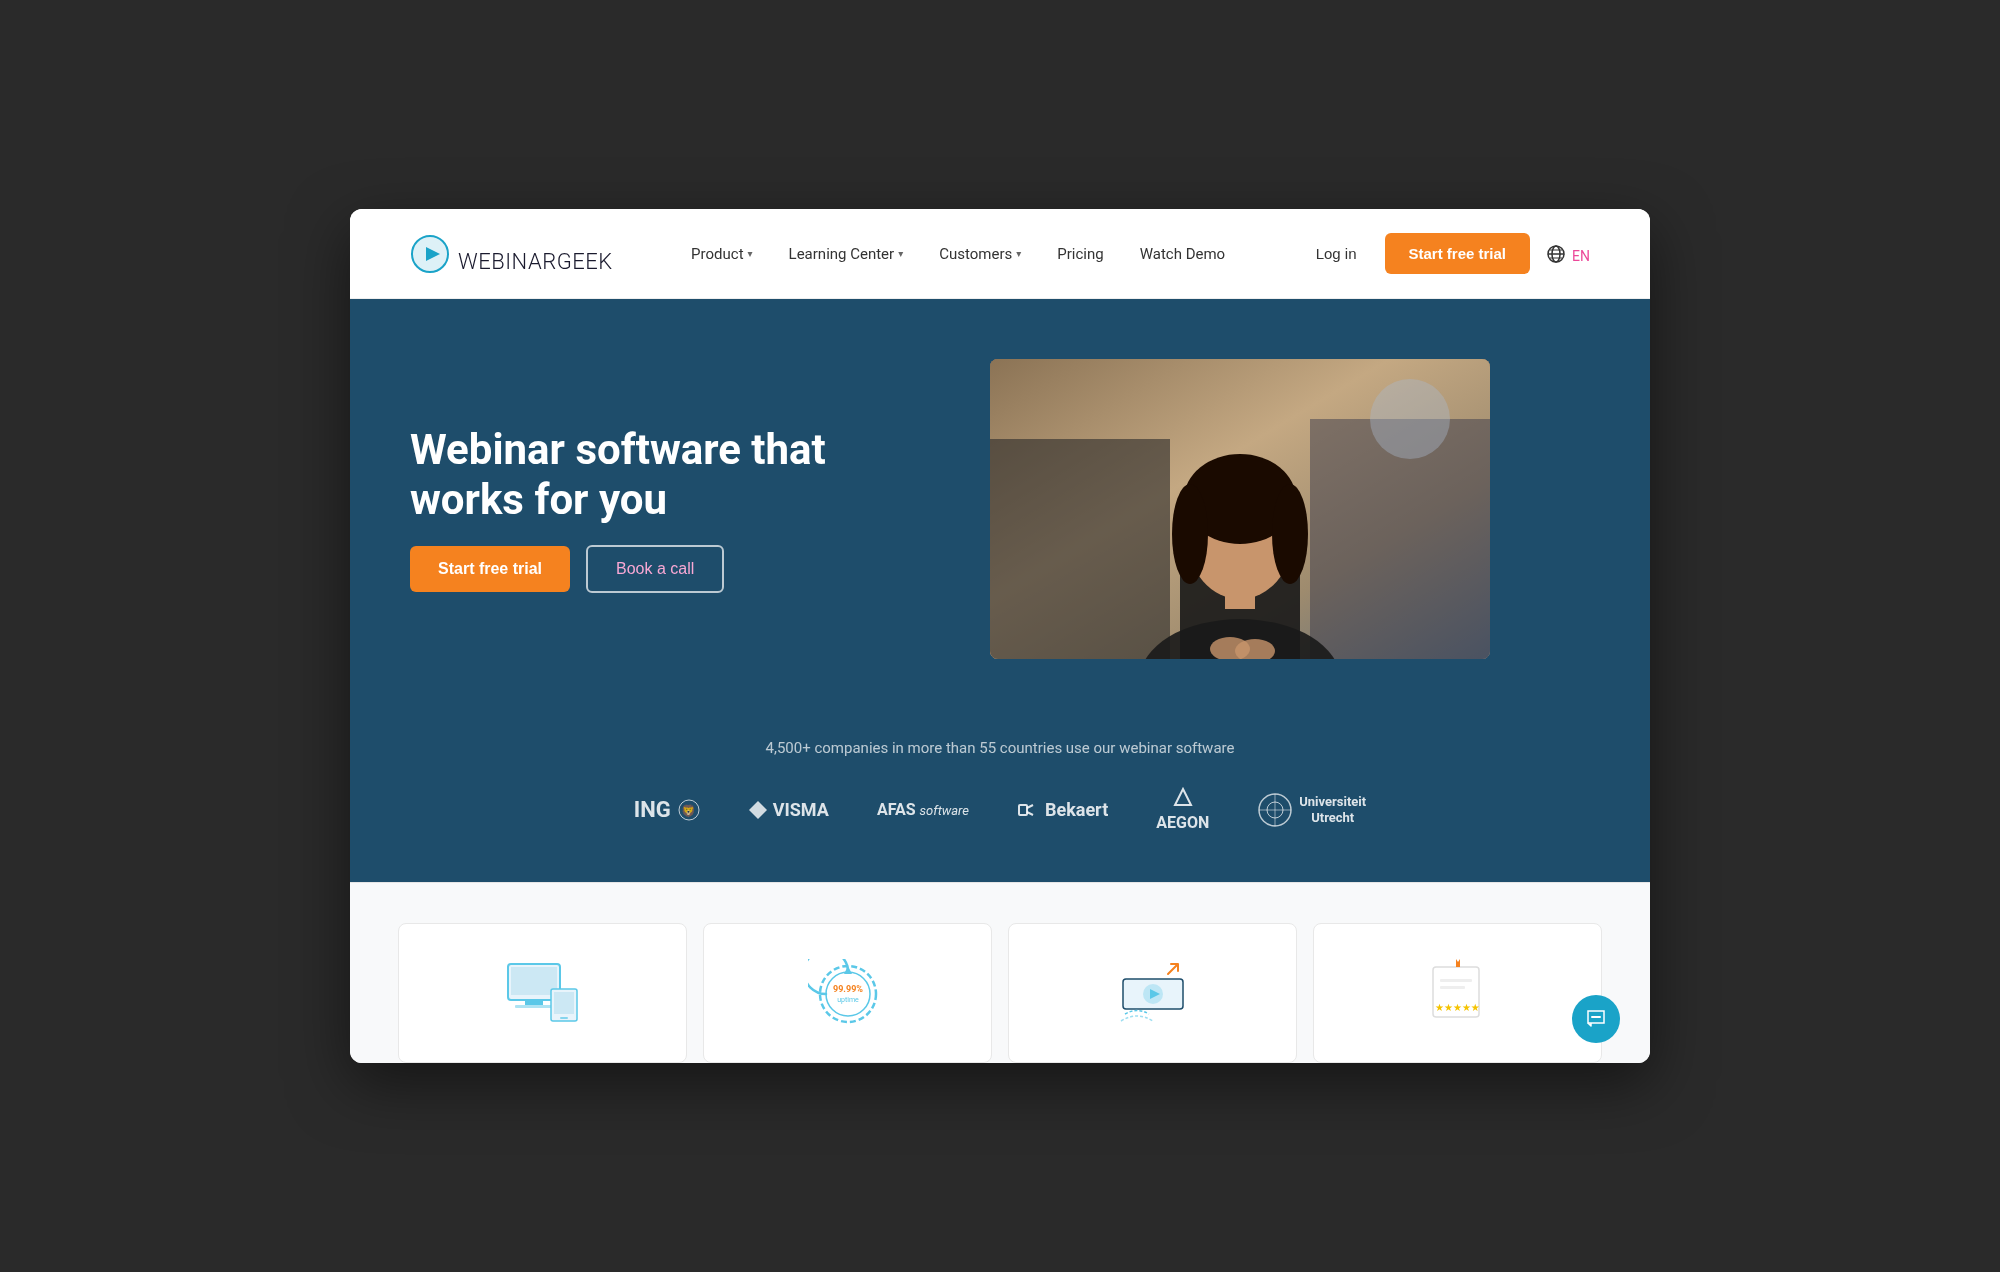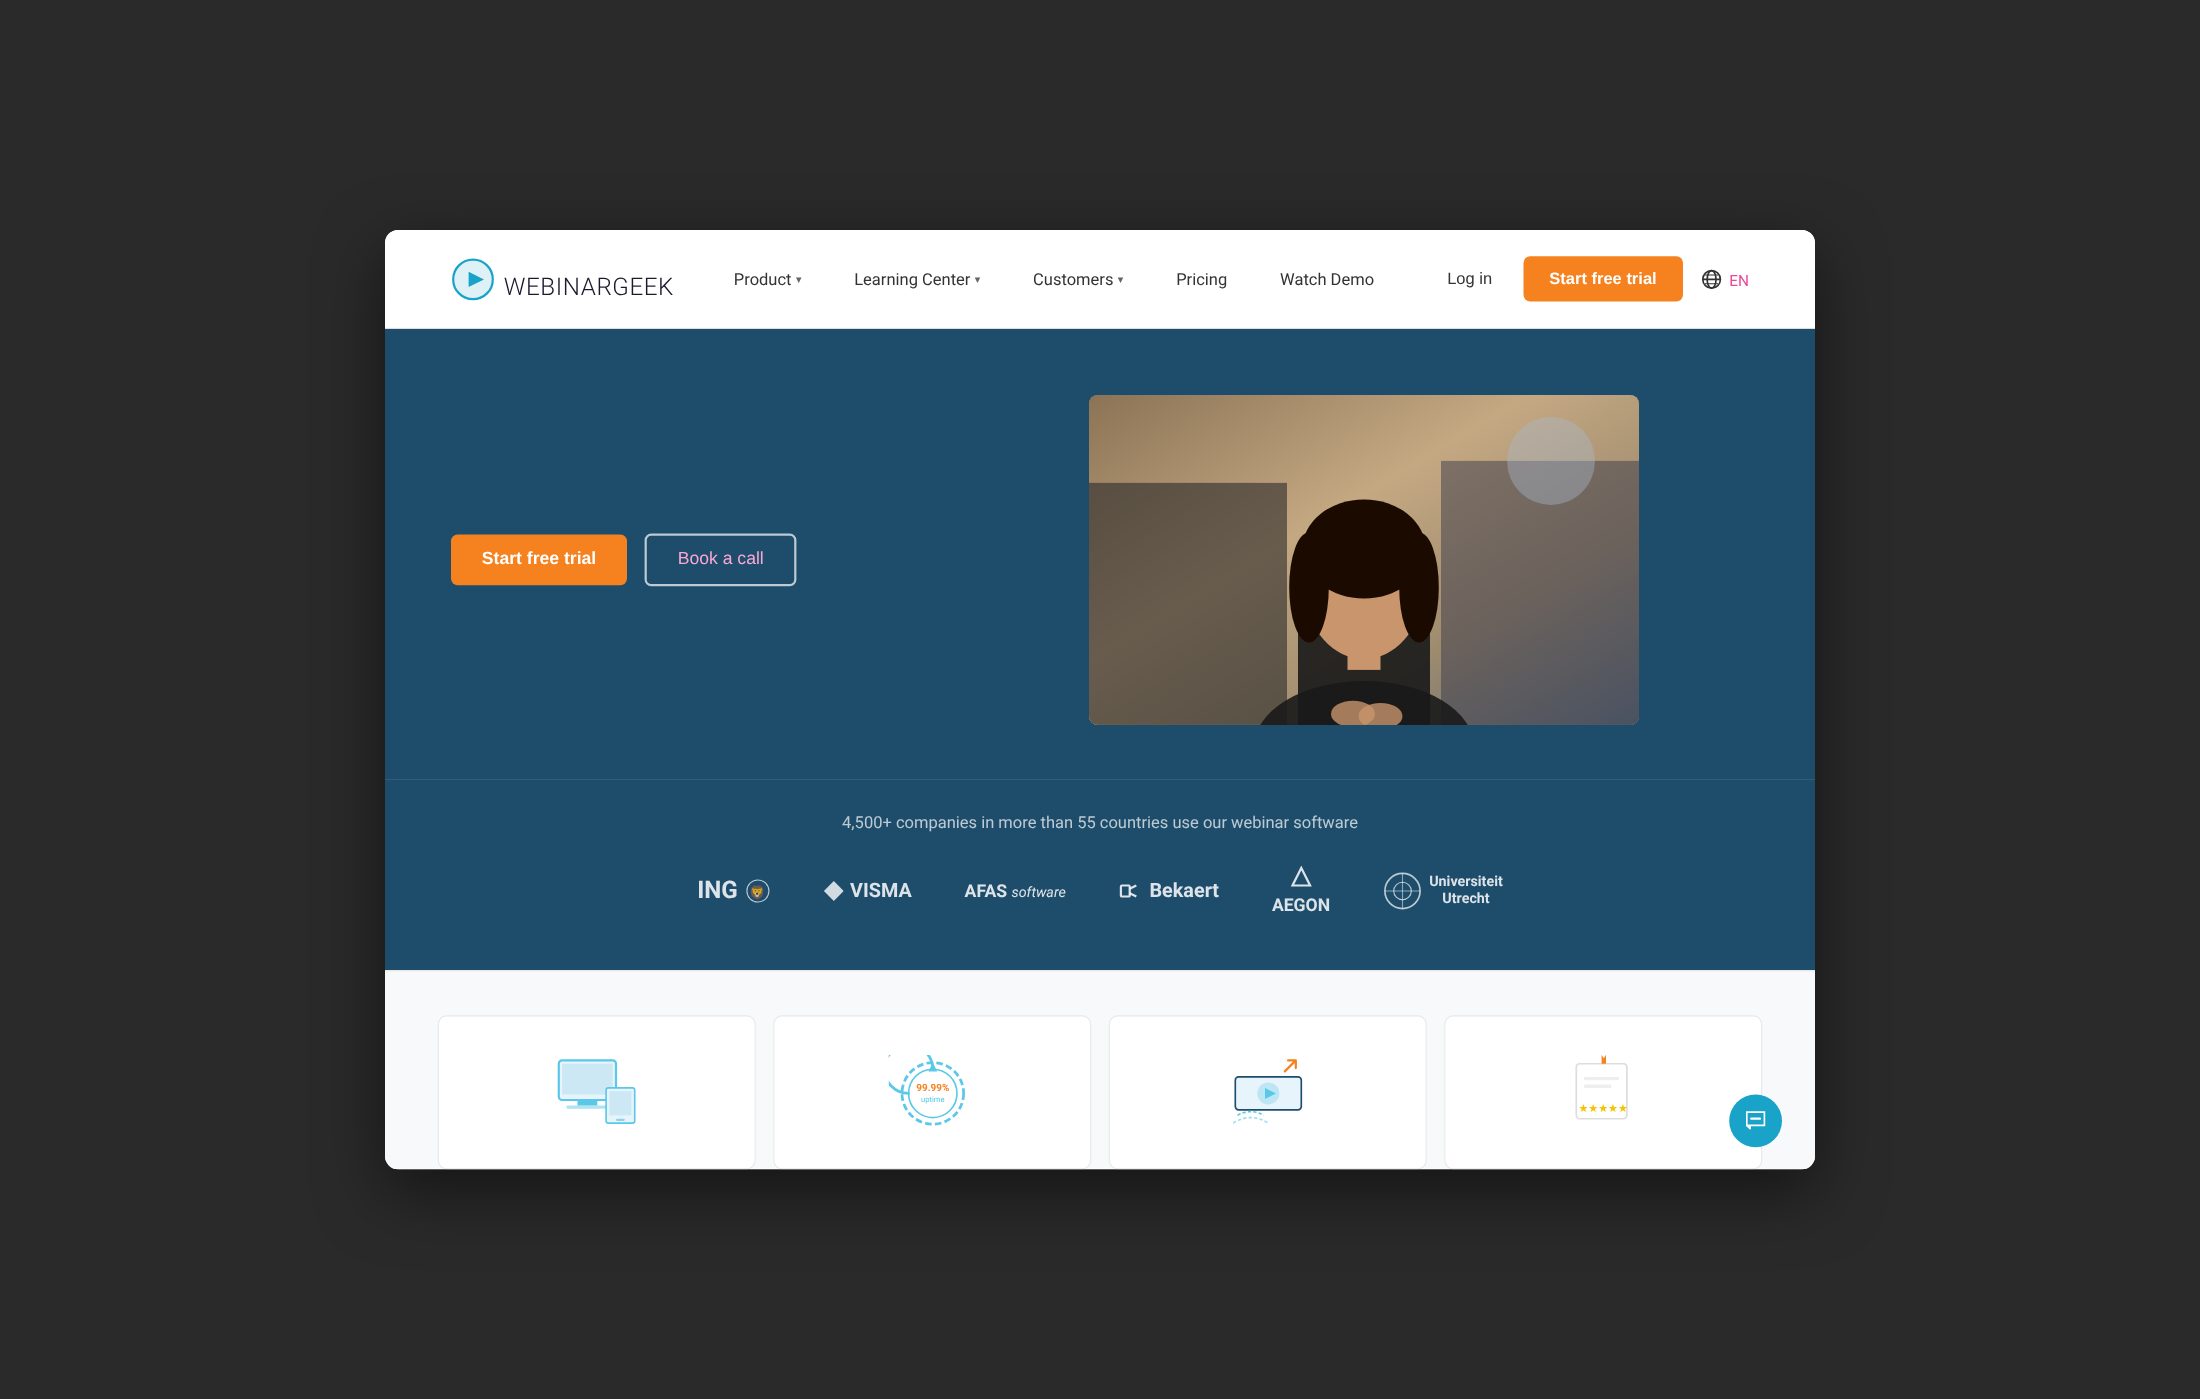--- a/index.html
+++ b/index.html
@@ -41,21 +41,21 @@
     .logo-text {
       font-size: 22px;
       font-weight: 700;
       color: #1a1a2e;
       letter-spacing: 0.5px;
     }
     .logo-text span { font-weight: 300; }
     .nav-links {
       display: flex;
       align-items: flex-end;
-      gap: 20px;
+      gap: 8px;
       list-style: none;
     }
     .nav-links li a {
       text-decoration: none;
       color: #333;
       font-size: 15px;
       padding: 8px 14px;
       display: flex;
       align-items: center;
       gap: 4px;
@@ -316,20 +316,21 @@
           <line x1="4" y1="14" x2="16" y2="14" stroke="#333" stroke-width="1"></line>
         </svg>
         <span>EN</span>
       </div>
     </div>
   </nav>
 
   <section class="hero">
     <div class="hero-inner">
       <div class="hero-content">
+        <h1 class="hero-title">Webinar software that works for you</h1>
         <div class="hero-buttons">
           <button class="btn-hero-trial">Start free trial</button>
           <button class="btn-hero-book">Book a call</button>
         </div>
       </div>
 
       <div class="hero-video">
         <div class="hero-video-placeholder">
 
           <svg width="100%" height="100%" viewBox="0 0 500 300" preserveAspectRatio="xMidYMid slice">

